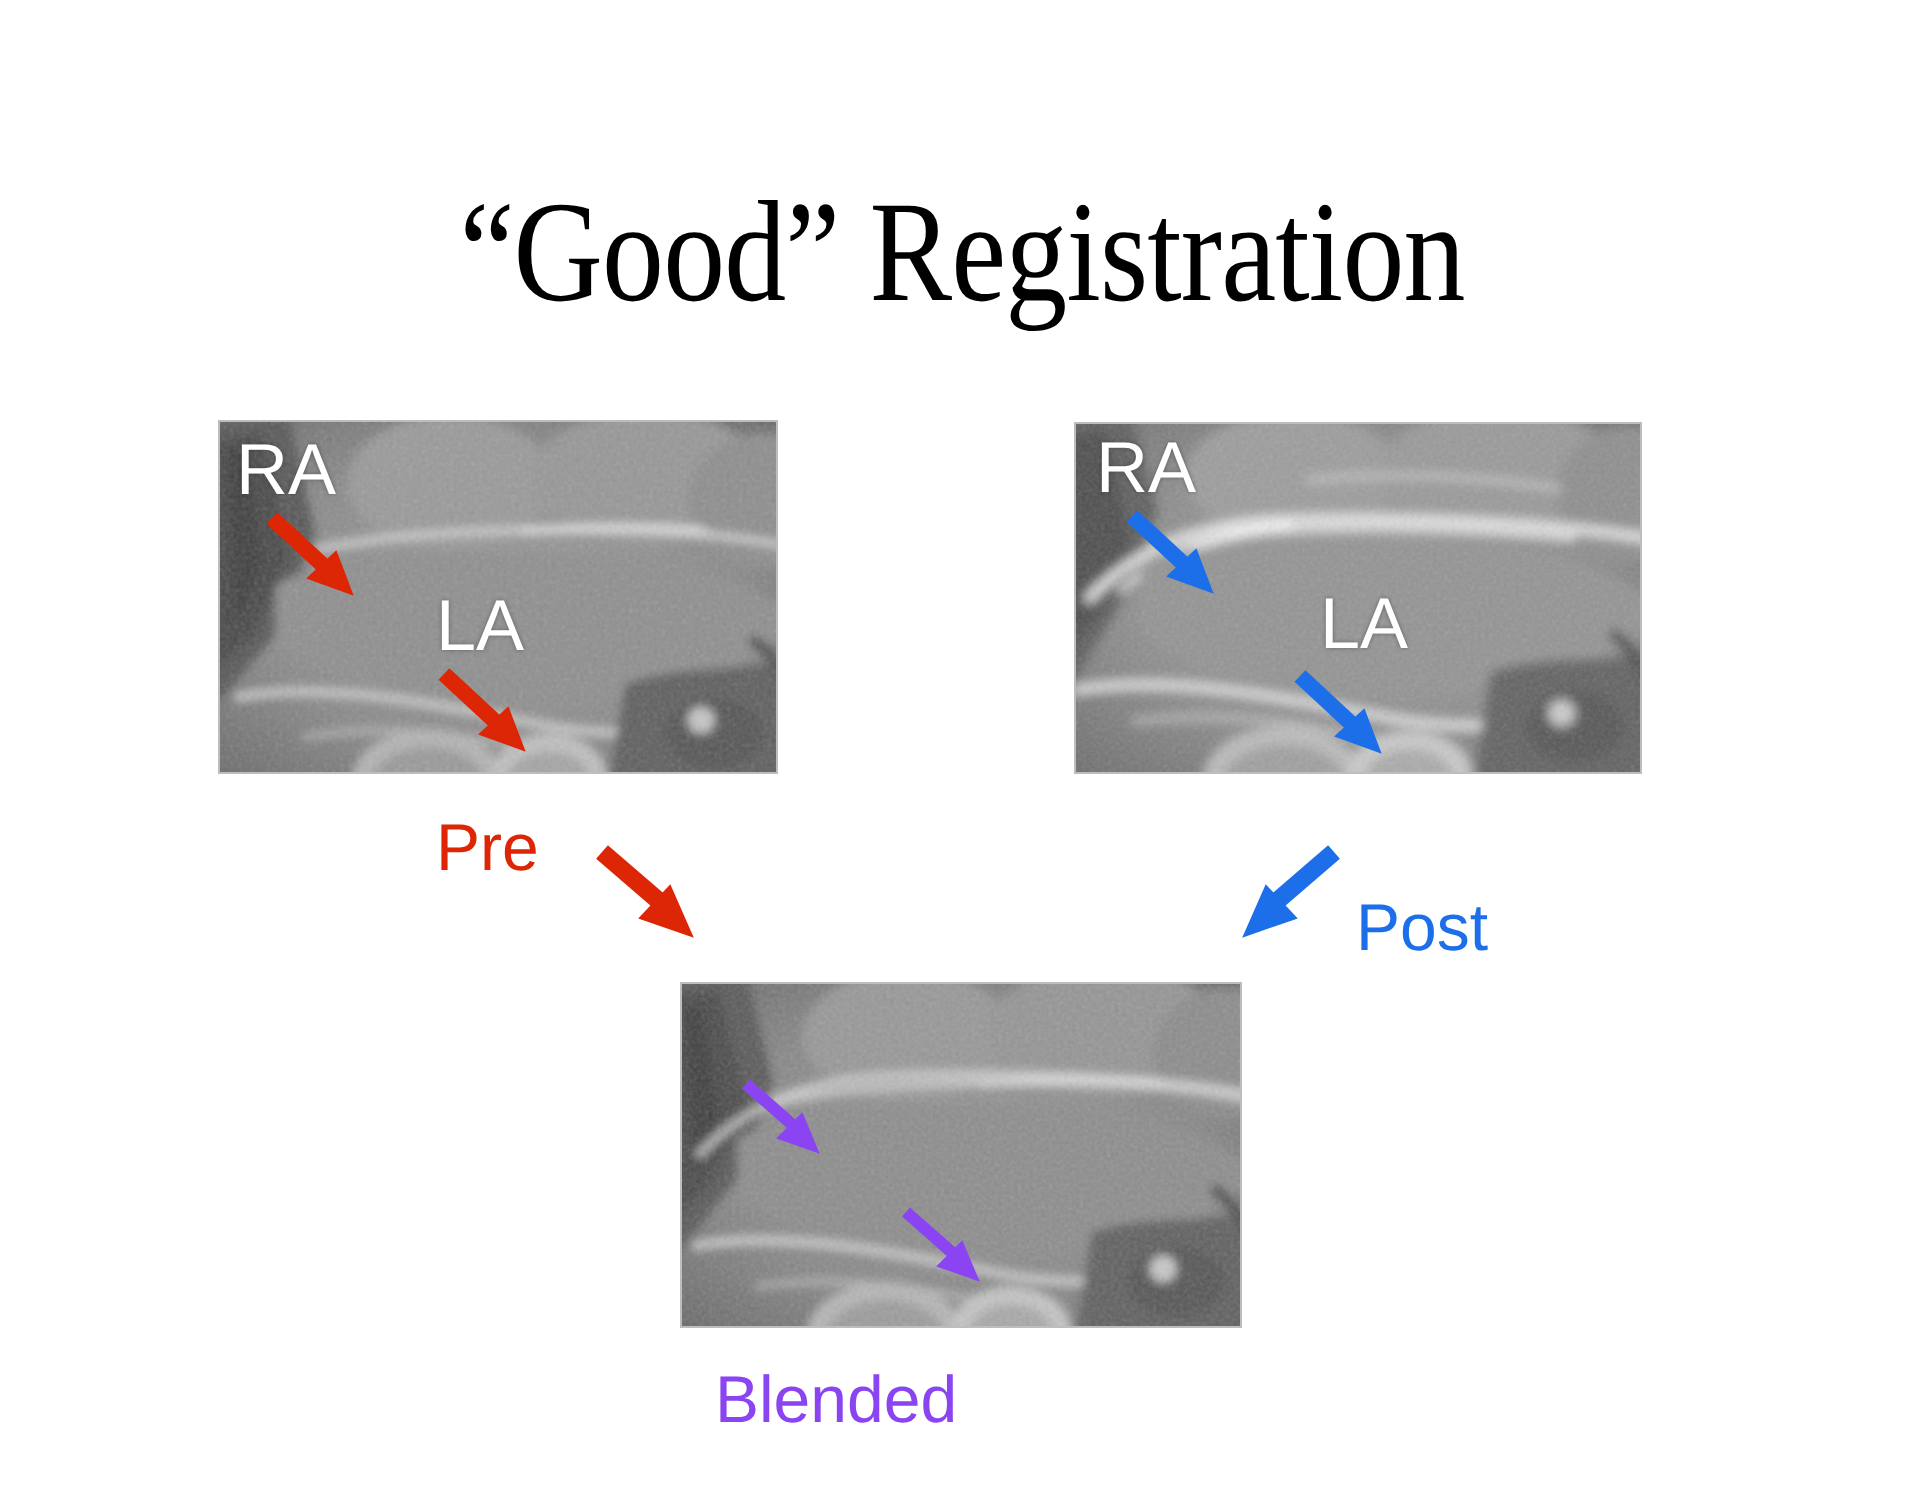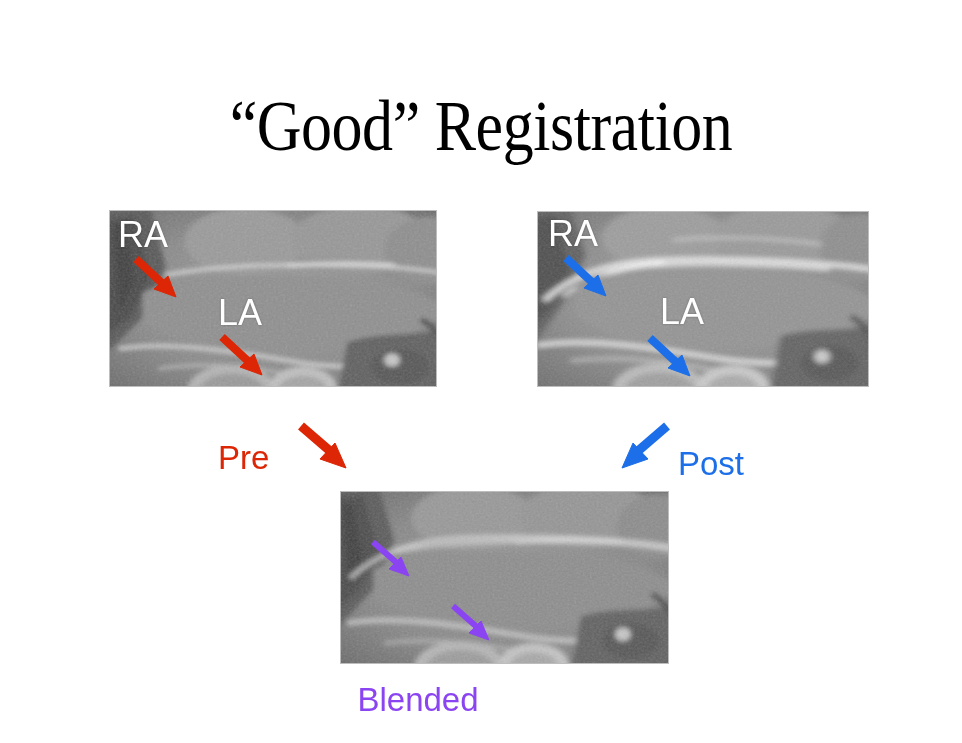--- a/index.html
+++ b/index.html
@@ -31,21 +31,20 @@
     transform: scaleX(0.86);
     white-space: nowrap;
   }
 
   
   .scan-panel {
     position: absolute;
     overflow: hidden;
     background: #8d8d8d;
     box-shadow: 0 0 0 1px #bdbdbd;
-    padding-left: 48px;
   }
   .scan-texture {
     position: absolute;
     left: -6%;
     top: -6%;
     width: 112%;
     height: 112%;
   }
 
   
@@ -227,21 +226,21 @@
   </svg>
 
   <svg class="marker-arrow" style="left:104px; top:118px;" width="62" height="52" viewBox="0 0 62 52">
     <g fill="#1C6FE8" stroke="#1C6FE8">
       <line x1="8" y1="8" x2="36" y2="34" stroke-width="8" stroke-linecap="butt"></line>
       <polygon points="48,46 26,38 40,25"></polygon>
     </g>
   </svg>
 </div>
 
-<div class="flow-caption" id="caption-pre" style="left:218px; top:440px;">Pre</div>
+<div class="flow-caption" id="caption-pre" style="left:218px; top:406px;">Pre</div>
 
 <svg class="flow-arrow" style="left:292px; top:418px;" width="64" height="56" viewBox="0 0 64 56">
   <g fill="#DC2605" stroke="#DC2605">
     <line x1="9" y1="8" x2="38" y2="33" stroke-width="9" stroke-linecap="butt"></line>
     <polygon points="54,50 28,41 43,25"></polygon>
   </g>
 </svg>
 
 <div class="flow-caption" id="caption-post" style="left:678px; top:446px;">Post</div>
 

